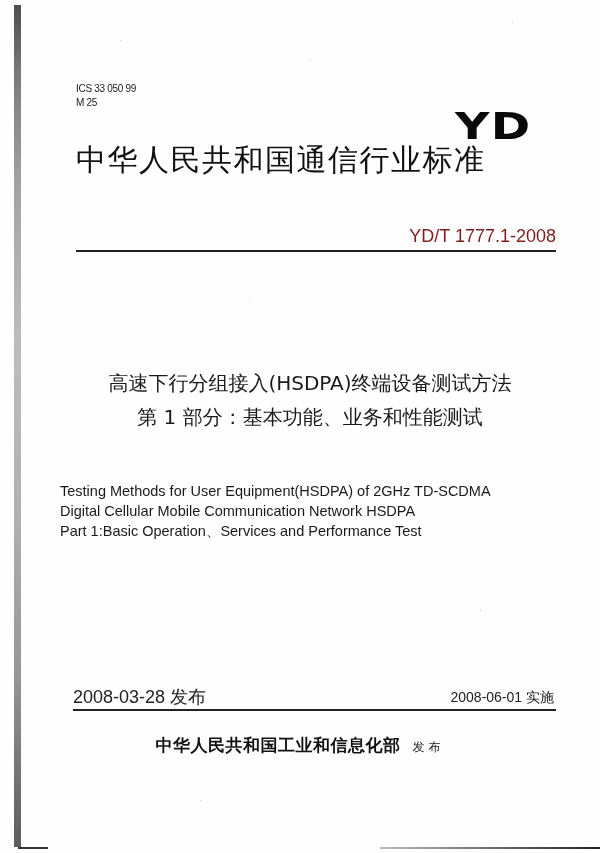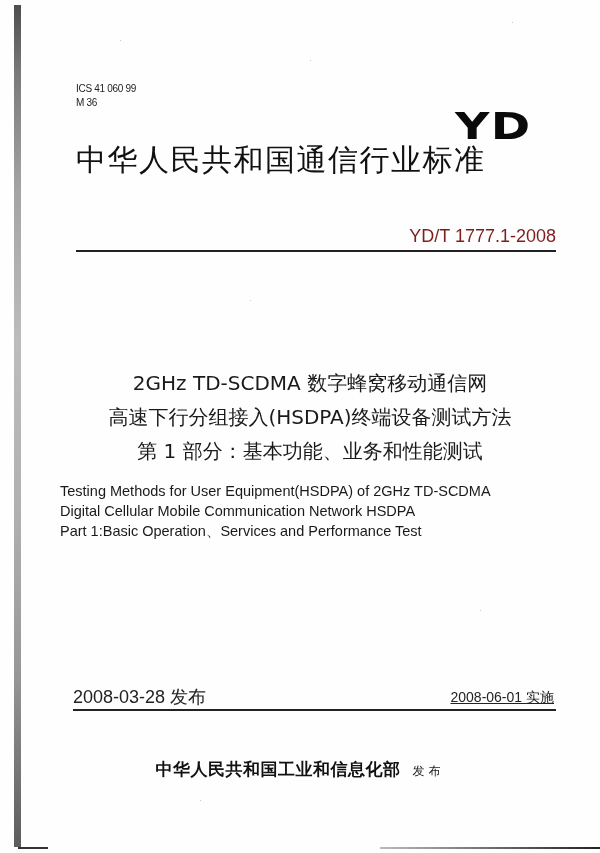--- a/index.html
+++ b/index.html
@@ -133,38 +133,36 @@
       white-space: nowrap;
     }
     .date-impl {
       position: absolute;
       right: 46px;
       top: 688px;
       font-size: 14px;
       line-height: 18px;
       color: #222;
       white-space: nowrap;
-      text-decoration: underline;
     }
     .rule-bottom {
       position: absolute;
       left: 73px;
       top: 709px;
       width: 483px;
       height: 2px;
       background: #222;
     }
     .publisher {
       position: absolute;
       left: 0;
       top: 734px;
       width: 600px;
       text-align: center;
       white-space: nowrap;
-      margin-top: 24px;
     }
     .publisher-name {
       font-family: "DejaVu Serif", serif;
       font-weight: bold;
       font-size: 17px;
       line-height: 22px;
       color: #111;
       letter-spacing: 0.5px;
     }
     .publisher-action {
@@ -183,33 +181,32 @@
   </style>
 </head>
 <body>
 
 <div class="page">
   <div class="binding-edge"></div>
   <div class="bottom-edge-left"></div>
   <div class="bottom-edge-right"></div>
 
   <div class="classification">
-    <div>ICS 41 060 99</div>
-    <div>M 36</div>
+    <div>ICS 33 050 99</div>
+    <div>M 25</div>
   </div>
 
   <div class="logo">YD</div>
 
   <div class="main-title">中华人民共和国通信行业标准</div>
 
   <div class="std-number">YD/T 1777.1-2008</div>
   <div class="rule-top"></div>
 
   <div class="cn-title">
-    <div>2GHz TD-SCDMA 数字蜂窝移动通信网</div>
     <div>高速下行分组接入(HSDPA)终端设备测试方法</div>
     <div>第 1 部分：基本功能、业务和性能测试</div>
   </div>
 
   <div class="en-title">
     <div>Testing Methods for User Equipment(HSDPA) of 2GHz TD-SCDMA</div>
     <div>Digital Cellular Mobile Communication Network HSDPA</div>
     <div>Part 1:Basic Operation、Services and Performance Test</div>
   </div>
 

